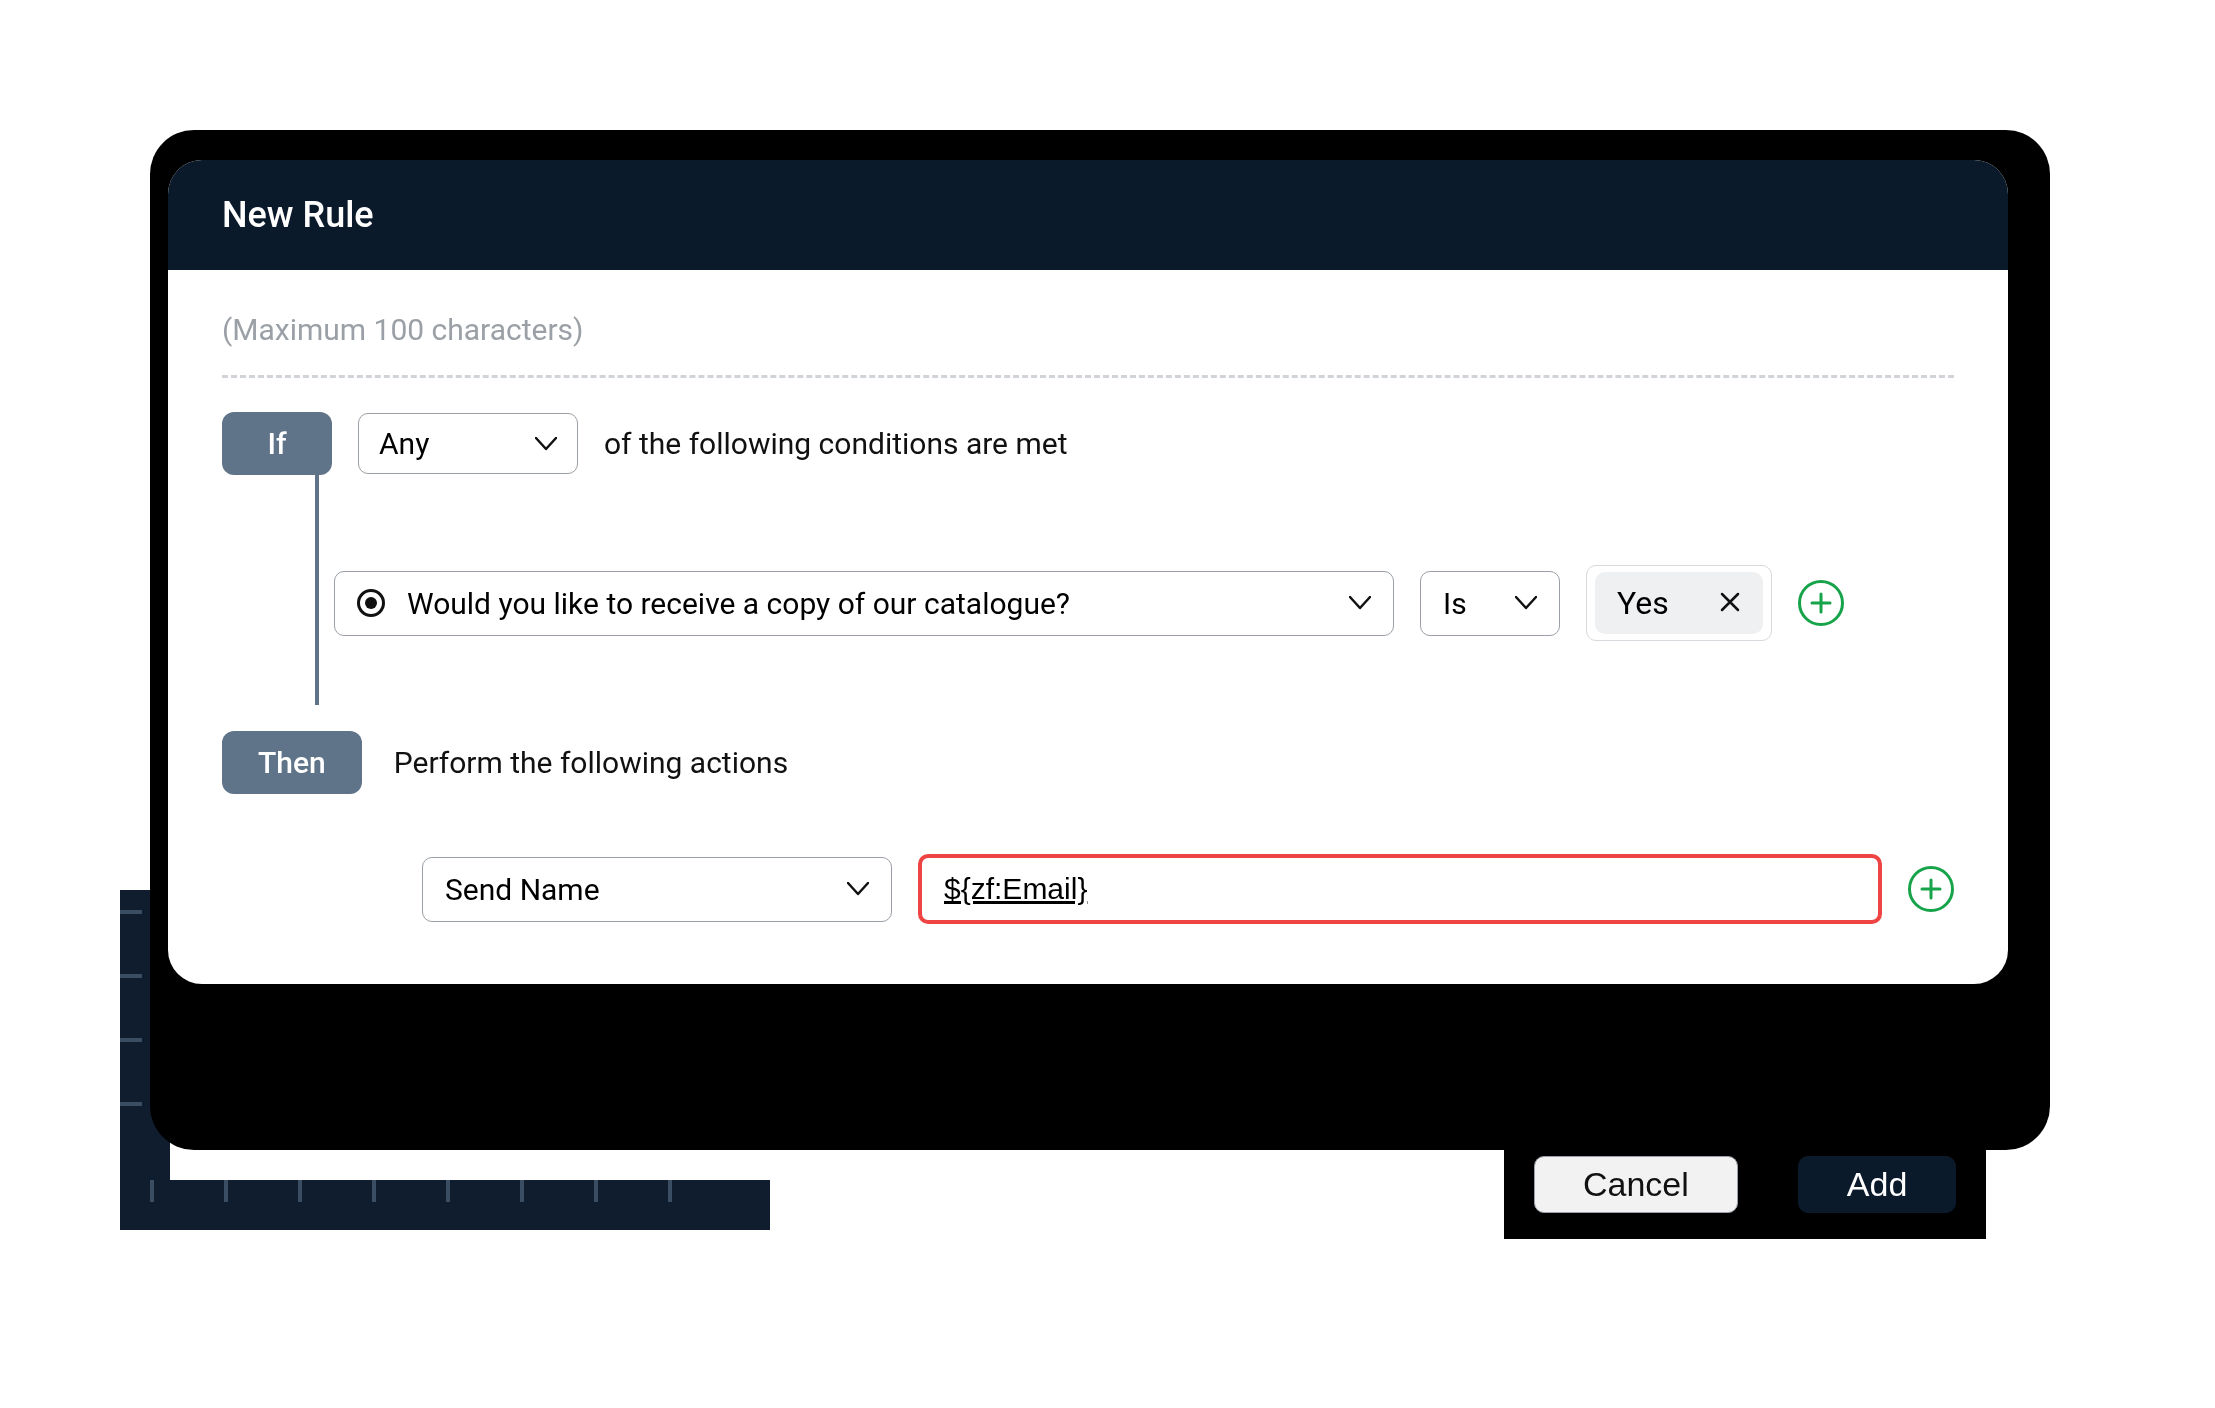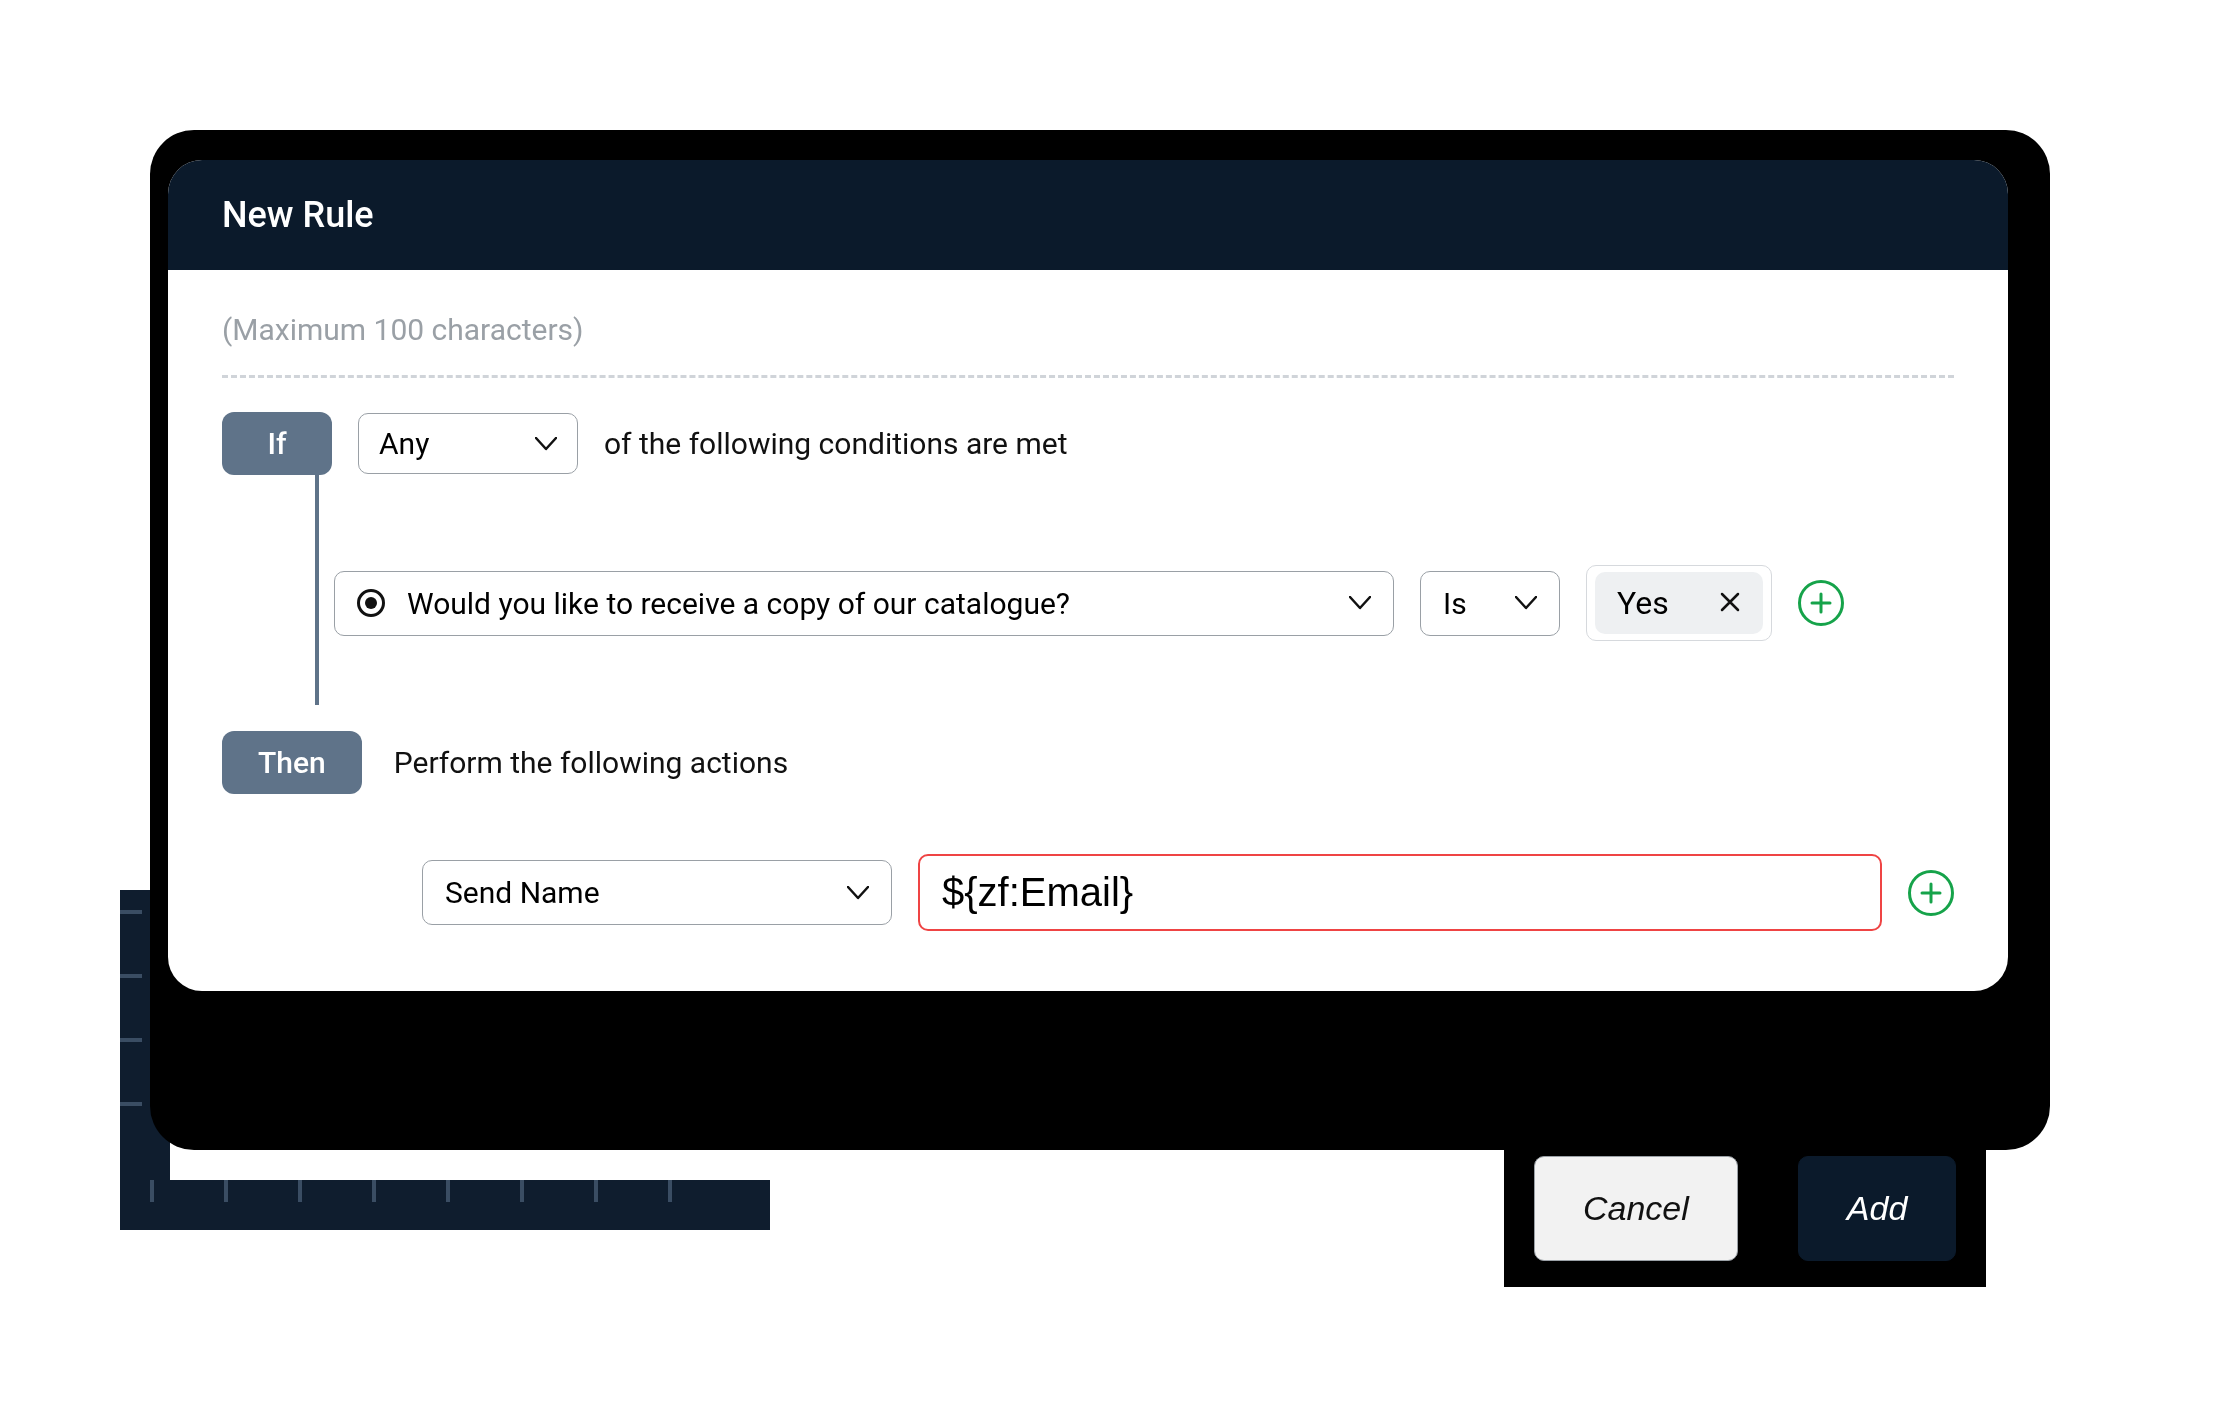--- a/index.html
+++ b/index.html
@@ -222,45 +222,45 @@
     display: inline-flex;
     align-items: center;
     justify-content: center;
     cursor: pointer;
     flex: 0 0 auto;
   }
   .plus-btn svg { display: block; }
 
   .value-input {
     flex: 1;
-    border: 2px solid #ef4444;
+    border: 4px solid #ef4444;
     border-radius: 10px;
-    font-size: 40px;
+    font-size: 30px;
     padding: 14px 22px;
     outline: none;
+    text-decoration: underline;
   }
 
   
   .footer-block {
     position: absolute;
     top: 1000px;
     display: flex;
     gap: 0;
   }
   .btn-wrap {
     background: #000;
     padding: 26px 30px;
   }
   .btn {
     font-size: 34px;
-    padding: 32px 48px;
+    padding: 8px 48px;
     border-radius: 10px;
     border: 1px solid #9aa0a6;
     cursor: pointer;
-    font-style: italic;
   }
   .btn-light {
     background: #f2f2f2;
     color: #111;
   }
   .btn-dark {
     background: #0b1a2b;
     color: #fff;
     border: 1px solid #0b1a2b;
   }

